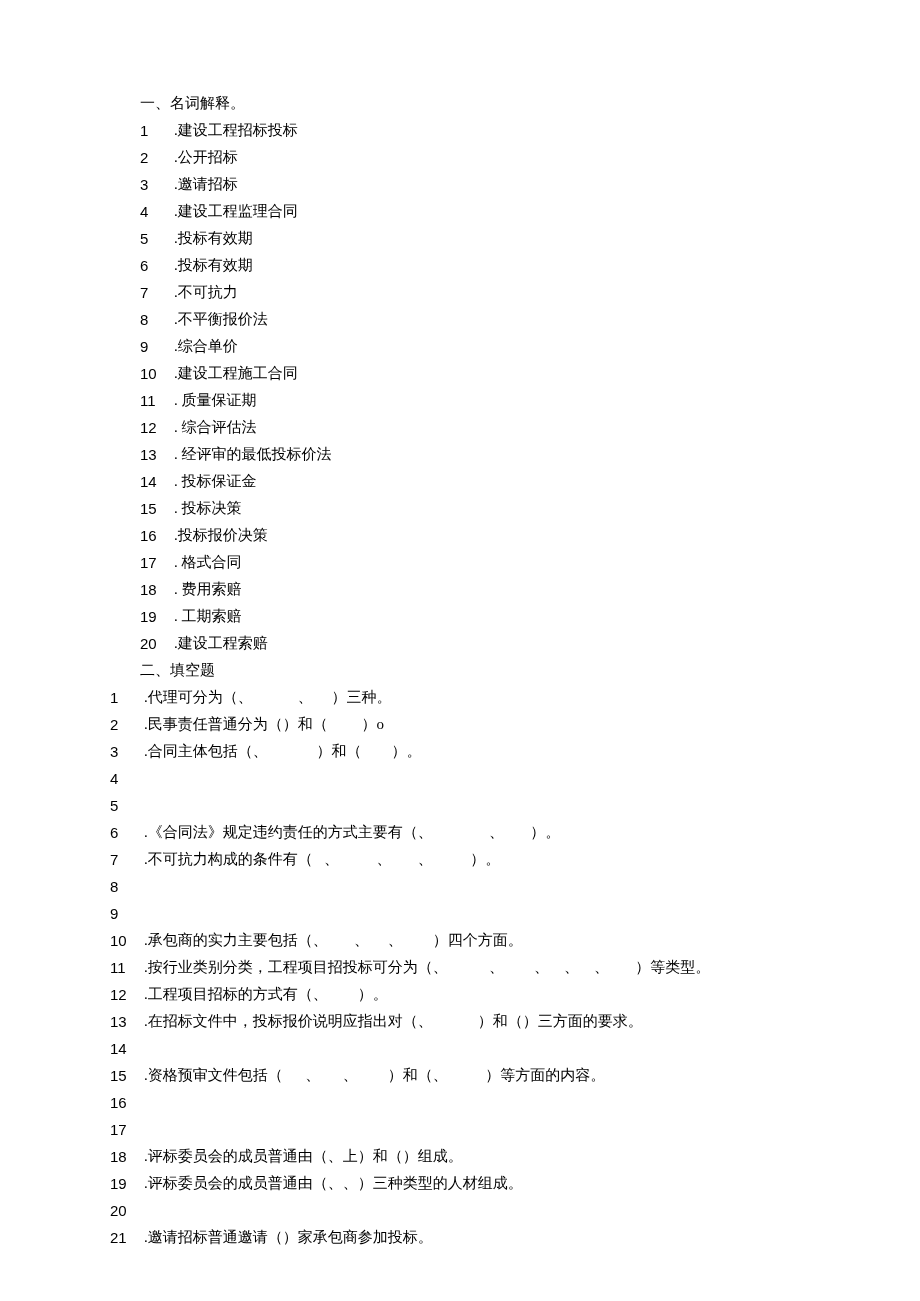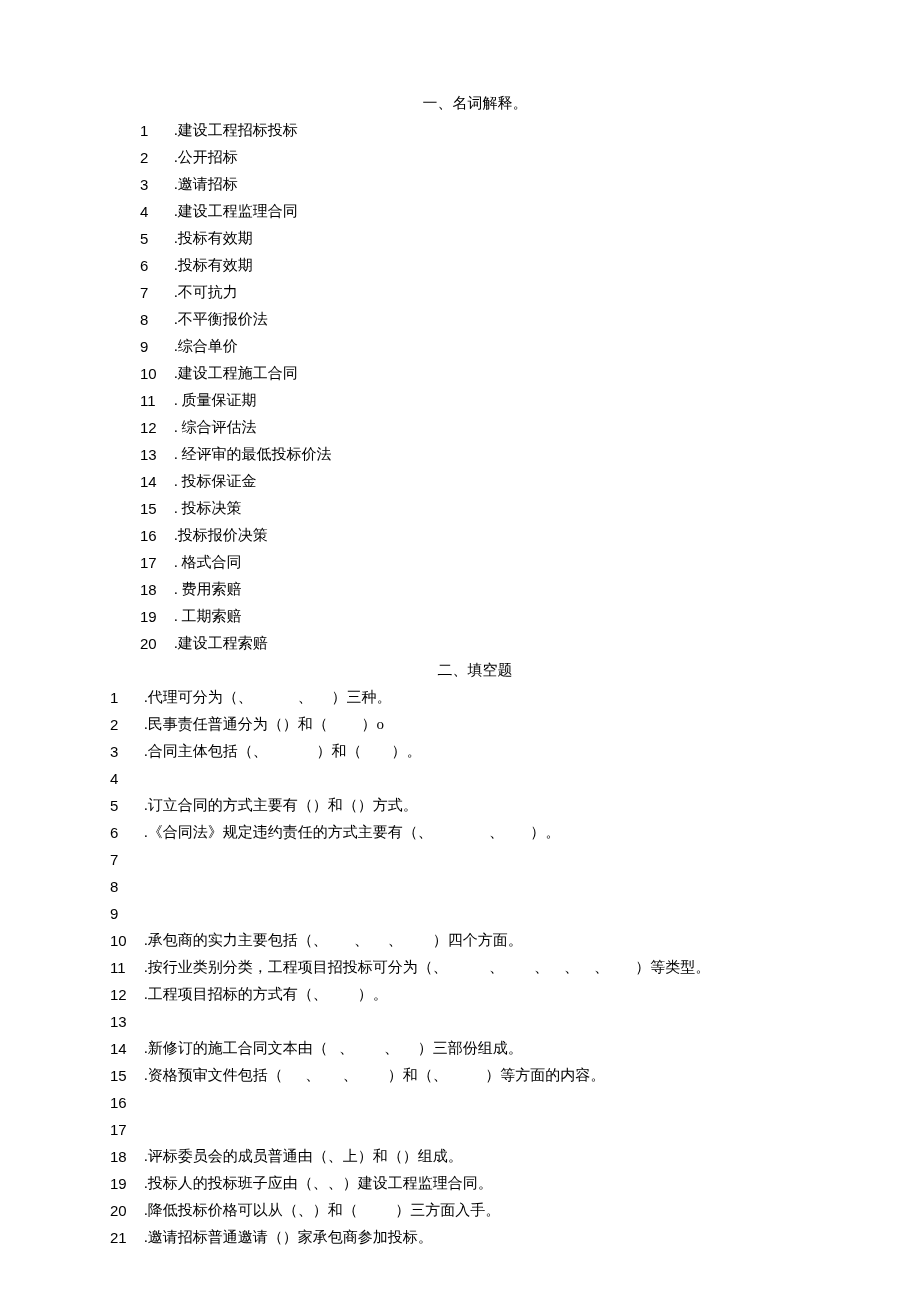--- a/index.html
+++ b/index.html
@@ -13,21 +13,20 @@
   }
   .page {
     width: 920px;
     min-height: 1301px;
     padding: 90px 110px 80px 110px;
     box-sizing: border-box;
   }
   .heading {
     text-indent: 2em;
     margin: 0;
-    text-align: center;
   }
   .item-row {
     display: flex;
     margin: 0;
   }
   .item-row.indent {
     padding-left: 2em;
   }
   .item-num {
     font-family: Arial, Helvetica, sans-serif;
@@ -142,28 +141,28 @@
       </p>
       <p class="item-row">
         <span class="item-num">3</span>
         <span class="item-text">.合同主体包括（、             ）和（        ）。</span>
       </p>
       <p class="item-row">
         <span class="item-num">4</span>
       </p>
       <p class="item-row">
         <span class="item-num">5</span>
-        <span class="item-text">.订立合同的方式主要有（）和（）方式。</span>
       </p>
       <p class="item-row">
         <span class="item-num">6</span>
         <span class="item-text">.《合同法》规定违约责任的方式主要有（、               、       ）。</span>
       </p>
       <p class="item-row">
         <span class="item-num">7</span>
+        <span class="item-text">.不可抗力构成的条件有（   、          、       、          ）。</span>
       </p>
       <p class="item-row">
         <span class="item-num">8</span>
       </p>
       <p class="item-row">
         <span class="item-num">9</span>
       </p>
       <p class="item-row">
         <span class="item-num">10</span>
         <span class="item-text">.承包商的实力主要包括（、       、     、        ）四个方面。</span>
@@ -171,46 +170,45 @@
       <p class="item-row">
         <span class="item-num">11</span>
         <span class="item-text">.按行业类别分类，工程项目招投标可分为（、           、        、    、    、       ）等类型。</span>
       </p>
       <p class="item-row">
         <span class="item-num">12</span>
         <span class="item-text">.工程项目招标的方式有（、        ）。</span>
       </p>
       <p class="item-row">
         <span class="item-num">13</span>
+        <span class="item-text">.在招标文件中，投标报价说明应指出对（、            ）和（）三方面的要求。</span>
       </p>
       <p class="item-row">
         <span class="item-num">14</span>
-        <span class="item-text">.新修订的施工合同文本由（   、        、     ）三部份组成。</span>
       </p>
       <p class="item-row">
         <span class="item-num">15</span>
         <span class="item-text">.资格预审文件包括（      、      、        ）和（、          ）等方面的内容。</span>
       </p>
       <p class="item-row">
         <span class="item-num">16</span>
       </p>
       <p class="item-row">
         <span class="item-num">17</span>
       </p>
       <p class="item-row">
         <span class="item-num">18</span>
         <span class="item-text">.评标委员会的成员普通由（、上）和（）组成。</span>
       </p>
       <p class="item-row">
         <span class="item-num">19</span>
-        <span class="item-text">.投标人的投标班子应由（、、）建设工程监理合同。</span>
+        <span class="item-text">.评标委员会的成员普通由（、、）三种类型的人材组成。</span>
       </p>
       <p class="item-row">
         <span class="item-num">20</span>
-        <span class="item-text">.降低投标价格可以从（、）和（          ）三方面入手。</span>
       </p>
       <p class="item-row">
         <span class="item-num">21</span>
         <span class="item-text">.邀请招标普通邀请（）家承包商参加投标。</span>
       </p>
     </div>
 
 </div>
 
 </body></html>

